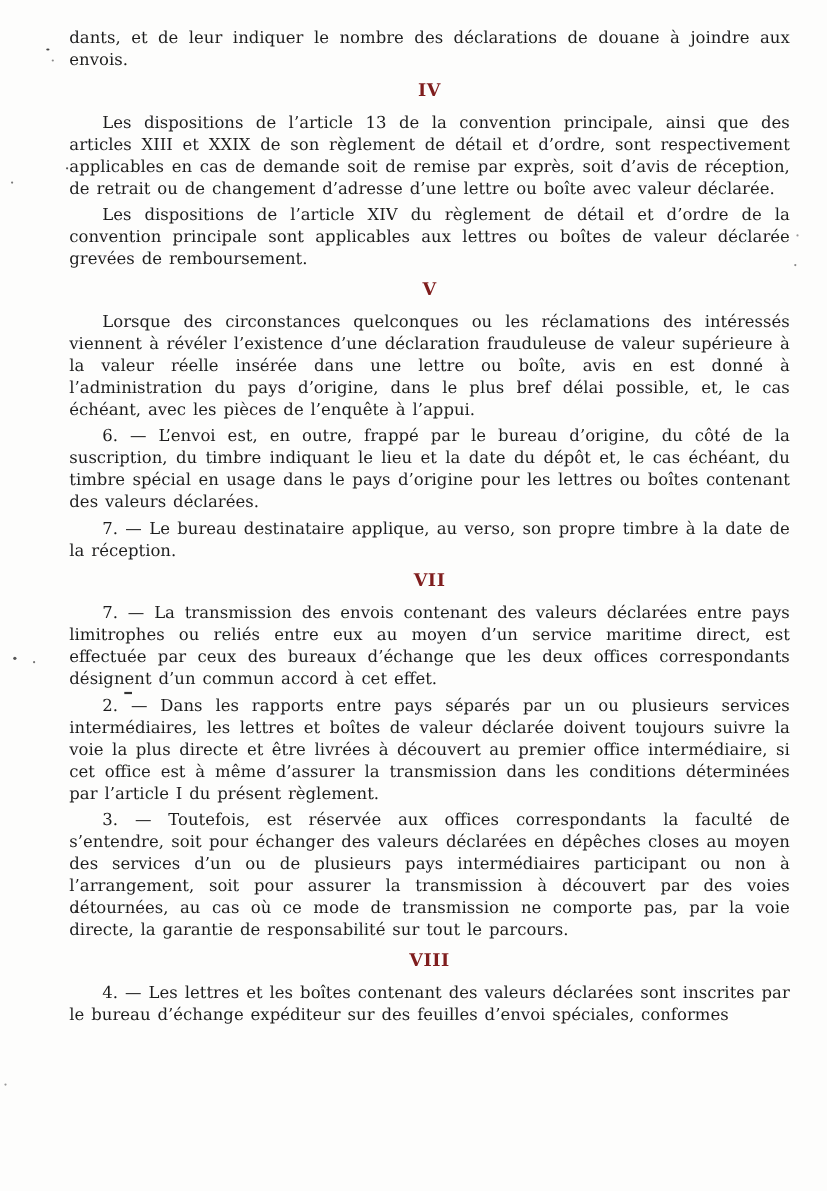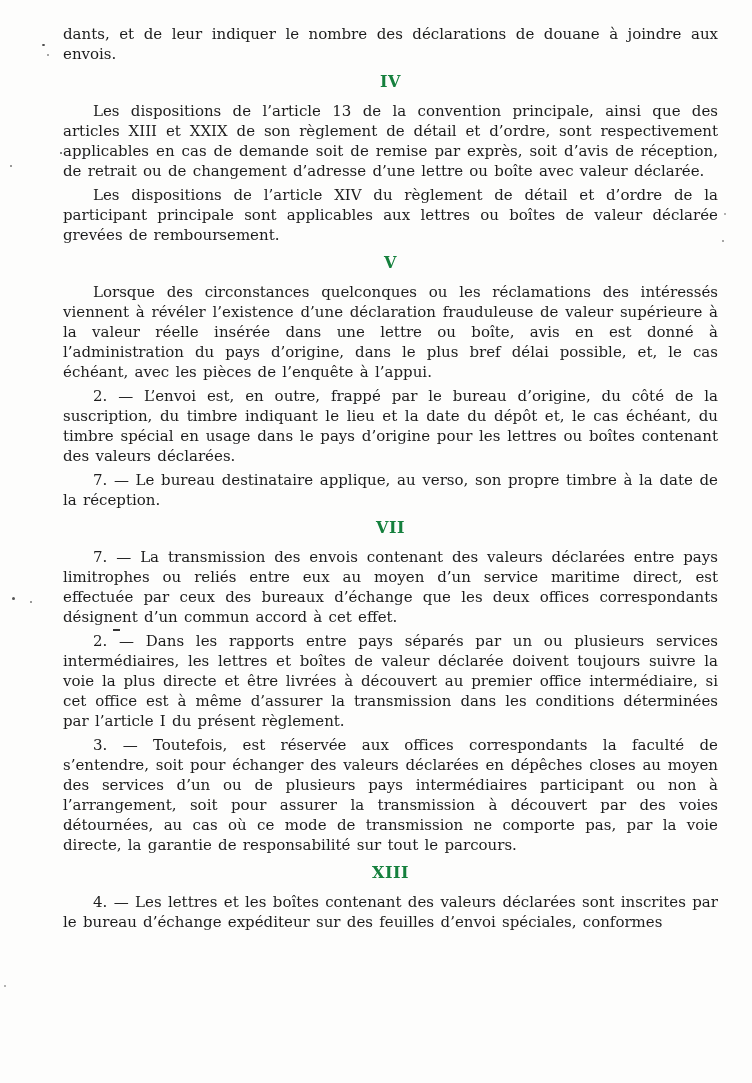--- a/index.html
+++ b/index.html
@@ -33,21 +33,21 @@
   .para.cont {
     text-indent: 0;
   }
   .heading {
     margin: 8px 0 9px 0;
     font-size: 16px;
     line-height: 20px;
     font-weight: bold;
     text-align: center;
     letter-spacing: 0.5px;
-    color: #15803d;
+    color: #7f1d1d;
   }
   .speck {
     position: absolute;
     background: #555;
     border-radius: 50%;
   }
   .speck.dash {
     border-radius: 0;
   }
 </style>
@@ -65,26 +65,26 @@
   <div class="speck" style="left:12px; top:597px; width:3px; height:3px; background:#555;"></div>
   <div class="speck" style="left:30px; top:601px; width:2px; height:2px; background:#777;"></div>
   <div class="speck dash" style="left:113px; top:629px; width:7px; height:2px; background:#333;"></div>
   <div class="speck" style="left:68px; top:827px; width:2px; height:3px; background:#555;"></div>
   <div class="speck" style="left:4px; top:985px; width:2px; height:2px; background:#999;"></div>
 
   <div class="text-block">
     <p class="para cont">dants, et de leur indiquer le nombre des déclarations de douane à joindre aux envois.</p>
     <h3 class="heading">IV</h3>
     <p class="para">Les dispositions de l’article 13 de la convention principale, ainsi que des articles XIII et XXIX de son règlement de détail et d’ordre, sont respectivement applicables en cas de demande soit de remise par exprès, soit d’avis de réception, de retrait ou de changement d’adresse d’une lettre ou boîte avec valeur déclarée.</p>
-    <p class="para">Les dispositions de l’article XIV du règlement de détail et d’ordre de la participant principale sont applicables aux lettres ou boîtes de valeur déclarée grevées de remboursement.</p>
+    <p class="para">Les dispositions de l’article XIV du règlement de détail et d’ordre de la convention principale sont applicables aux lettres ou boîtes de valeur déclarée grevées de remboursement.</p>
     <h3 class="heading">V</h3>
     <p class="para">Lorsque des circonstances quelconques ou les réclamations des intéressés viennent à révéler l’existence d’une déclaration frauduleuse de valeur supérieure à la valeur réelle insérée dans une lettre ou boîte, avis en est donné à l’administration du pays d’origine, dans le plus bref délai possible, et, le cas échéant, avec les pièces de l’enquête à l’appui.</p>
-    <p class="para">2. — L’envoi est, en outre, frappé par le bureau d’origine, du côté de la suscription, du timbre indiquant le lieu et la date du dépôt et, le cas échéant, du timbre spécial en usage dans le pays d’origine pour les lettres ou boîtes contenant des valeurs déclarées.</p>
+    <p class="para">6. — L’envoi est, en outre, frappé par le bureau d’origine, du côté de la suscription, du timbre indiquant le lieu et la date du dépôt et, le cas échéant, du timbre spécial en usage dans le pays d’origine pour les lettres ou boîtes contenant des valeurs déclarées.</p>
     <p class="para">7. — Le bureau destinataire applique, au verso, son propre timbre à la date de la réception.</p>
     <h3 class="heading">VII</h3>
     <p class="para">7. — La transmission des envois contenant des valeurs déclarées entre pays limitrophes ou reliés entre eux au moyen d’un service maritime direct, est effectuée par ceux des bureaux d’échange que les deux offices correspondants désignent d’un commun accord à cet effet.</p>
     <p class="para">2. — Dans les rapports entre pays séparés par un ou plusieurs services intermédiaires, les lettres et boîtes de valeur déclarée doivent toujours suivre la voie la plus directe et être livrées à découvert au premier office intermédiaire, si cet office est à même d’assurer la transmission dans les conditions déterminées par l’article I du présent règlement.</p>
     <p class="para">3. — Toutefois, est réservée aux offices correspondants la faculté de s’entendre, soit pour échanger des valeurs déclarées en dépêches closes au moyen des services d’un ou de plusieurs pays intermédiaires participant ou non à l’arrangement, soit pour assurer la transmission à découvert par des voies détournées, au cas où ce mode de transmission ne comporte pas, par la voie directe, la garantie de responsabilité sur tout le parcours.</p>
-    <h3 class="heading">XIII</h3>
+    <h3 class="heading">VIII</h3>
     <p class="para">4. — Les lettres et les boîtes contenant des valeurs déclarées sont inscrites par le bureau d’échange expéditeur sur des feuilles d’envoi spéciales, conformes</p>
   </div>
 
 </div>
 
 </body></html>

